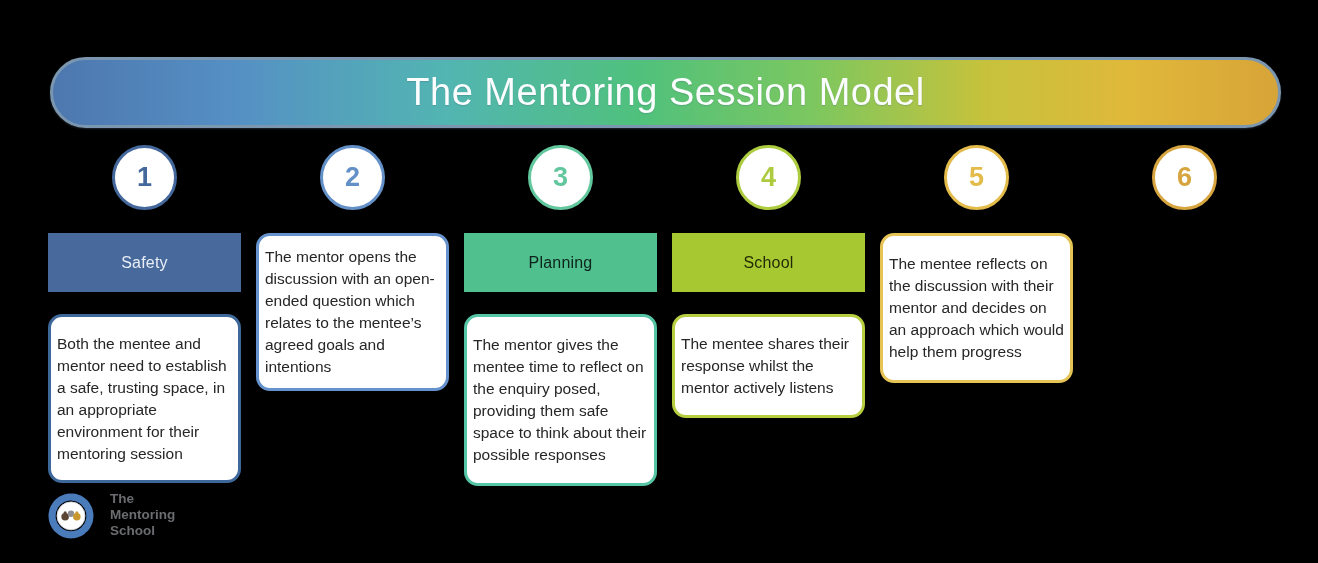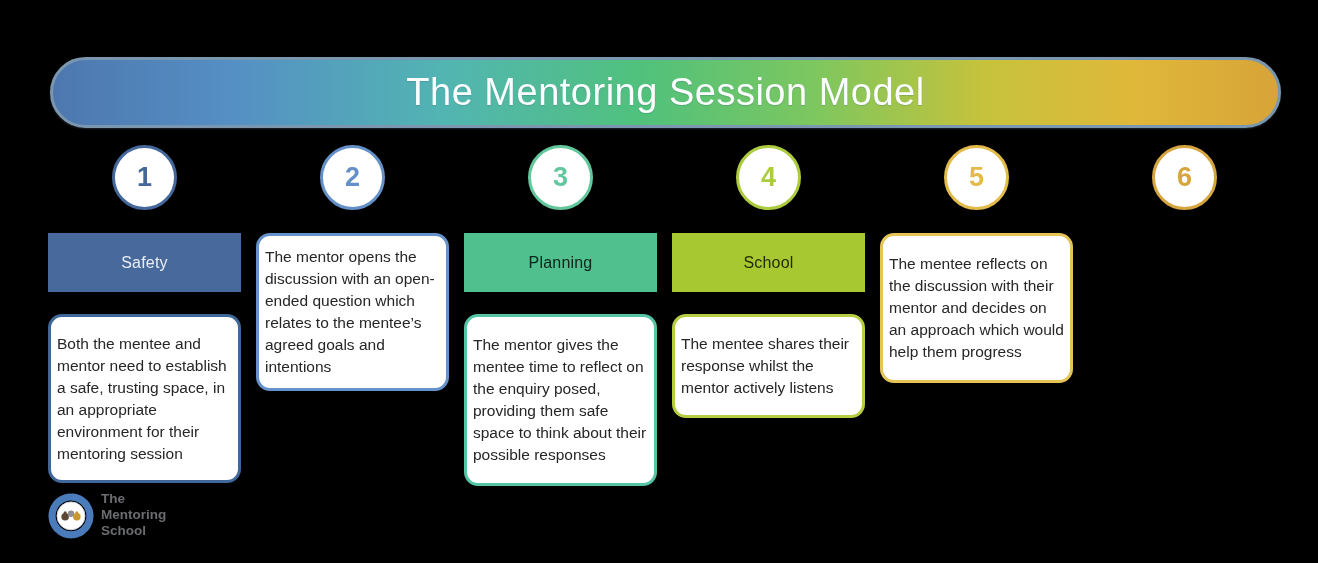--- a/index.html
+++ b/index.html
@@ -63,21 +63,21 @@
   }
   .step-col[data-step="0"] .desc-box{min-height:169px}
   .step-col[data-step="1"] .desc-box{min-height:148px}
   .step-col[data-step="2"] .desc-box{min-height:172px}
   .step-col[data-step="3"] .desc-box{min-height:104px}
   .step-col[data-step="4"] .desc-box{min-height:150px}
   .step-col[data-step="5"] .desc-box{min-height:150px}
   
   .logo{
     position:absolute;left:44px;top:488px;
-    display:flex;align-items:center;gap:3px;
+    display:flex;align-items:center;gap:12px;
   }
   .logo-text{
     font-size:13.5px;font-weight:600;color:#6b6c70;line-height:16px;
   }
   .logo-text span{display:block;}
 </style>
 </head>
 <body>
 
 <div class="frame">

